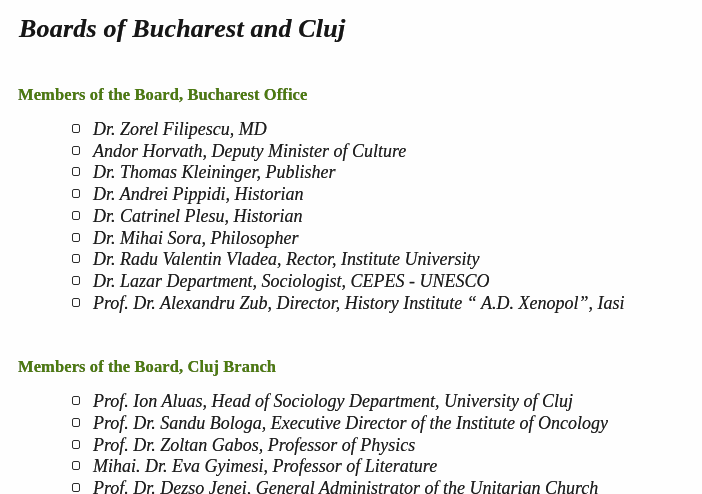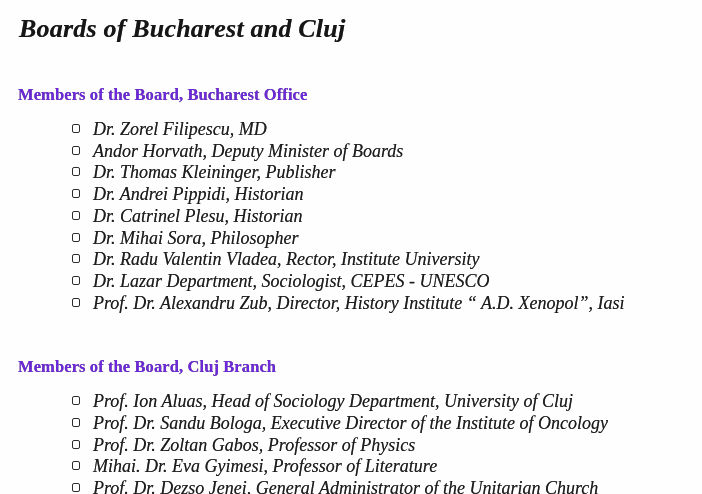--- a/index.html
+++ b/index.html
@@ -26,21 +26,21 @@
     font-style: italic;
     letter-spacing: 0.2px;
     color: #161616;
   }
   .section-heading {
     margin: 0 0 0 18px;
     font-size: 16.5px;
     line-height: 20px;
     font-weight: bold;
     letter-spacing: 0.1px;
-    color: #6d28d9;
+    color: #4d7c0f;
   }
   .heading-bucharest { margin-top: 41px; }
   .heading-cluj { margin-top: 43px; }
   .member-list {
     list-style: none;
     margin: 14px 0 0 0;
     padding: 0 0 0 72px;
   }
   .member-list li {
     font-size: 18px;
@@ -65,21 +65,21 @@
 <body>
 
 <div class="page">
 
   <h1 class="doc-title">Boards of Bucharest and Cluj</h1>
 
   <section>
     <h2 class="section-heading heading-bucharest">Members of the Board, Bucharest Office</h2>
     <ul class="member-list">
         <li><span class="bullet"></span><span>Dr. Zorel Filipescu, MD</span></li>
-        <li><span class="bullet"></span><span>Andor Horvath, Deputy Minister of Boards</span></li>
+        <li><span class="bullet"></span><span>Andor Horvath, Deputy Minister of Culture</span></li>
         <li><span class="bullet"></span><span>Dr. Thomas Kleininger, Publisher</span></li>
         <li><span class="bullet"></span><span>Dr. Andrei Pippidi, Historian</span></li>
         <li><span class="bullet"></span><span>Dr. Catrinel Plesu, Historian</span></li>
         <li><span class="bullet"></span><span>Dr. Mihai Sora, Philosopher</span></li>
         <li><span class="bullet"></span><span>Dr. Radu Valentin Vladea, Rector, Institute University</span></li>
         <li><span class="bullet"></span><span>Dr. Lazar Department, Sociologist, CEPES - UNESCO</span></li>
         <li><span class="bullet"></span><span>Prof. Dr. Alexandru Zub, Director, History Institute “ A.D. Xenopol”, Iasi</span></li>
       </ul>
   </section>
 

